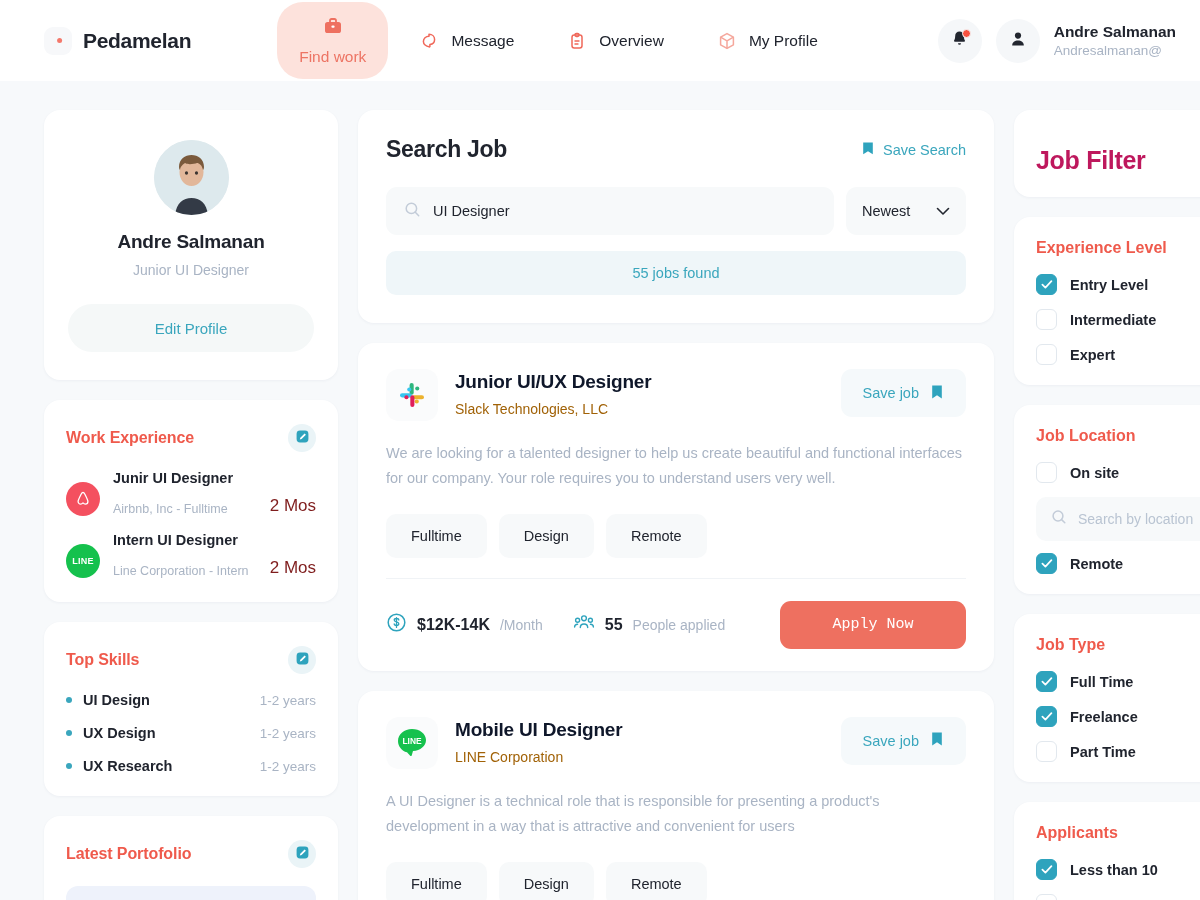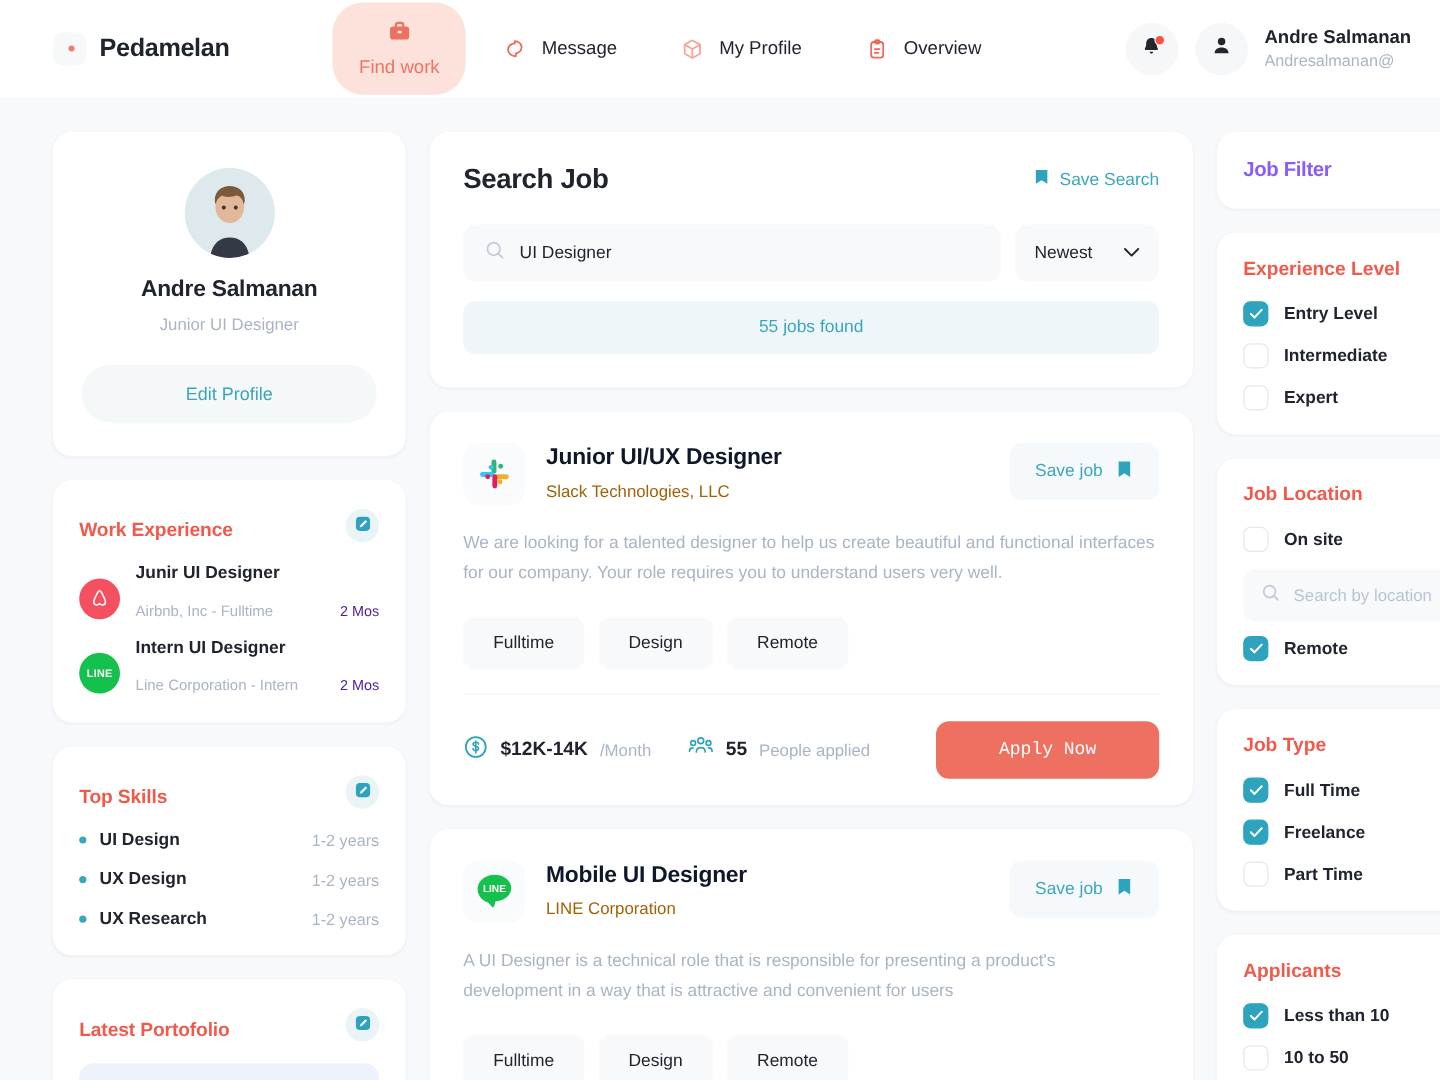--- a/index.html
+++ b/index.html
@@ -79,37 +79,37 @@
   .pf-name { font-size: 19px; font-weight: 700; color: #20242e; letter-spacing: -0.2px; }
   .pf-role { font-size: 14px; color: #a9b4c4; margin-top: 9px; }
   .edit-profile-btn {
     margin-top: 26px; width: 100%; height: 48px;
     border-radius: 26px; background: #f5f8f8; border: none;
     color: #3aa6bd; font-size: 15px; font-weight: 500;
     font-family: inherit; cursor: pointer;
   }
 
   .sec-card { padding: 24px 22px 22px; }
-  .sec-head { display: flex; align-items: flex-end; justify-content: space-between; margin-bottom: 18px; }
+  .sec-head { display: flex; align-items: center; justify-content: space-between; margin-bottom: 18px; }
   .sec-title { font-size: 16px; font-weight: 700; color: #ef5a4c; letter-spacing: -0.1px; }
   .edit-btn {
     width: 28px; height: 28px; border-radius: 50%;
     background: #eaf4f7; border: none; cursor: pointer;
     display: flex; align-items: center; justify-content: center;
   }
 
   .exp-row { display: flex; align-items: flex-end; gap: 13px; margin-bottom: 16px; }
   .exp-row:last-child { margin-bottom: 2px; }
   .exp-logo { width: 34px; height: 34px; border-radius: 50%; flex: 0 0 34px; display: flex; align-items: center; justify-content: center; }
   .exp-logo.airbnb { background: #f4505f; }
   .exp-logo.line { background: #15c14d; color: #fff; font-size: 9px; font-weight: 700; letter-spacing: 0.2px; }
   .exp-text { flex: 1; min-width: 0; }
   .exp-title { font-size: 14.5px; font-weight: 700; color: #20242e; }
   .exp-sub { font-size: 12.5px; color: #a9b4c4; margin-top: 16px; }
-  .exp-dur { font-size: 12px; color: #4c1d95; white-space: nowrap; }
+  .exp-dur { font-size: 17px; color: #7f1d1d; white-space: nowrap; }
 
   .skill-row { display: flex; align-items: center; margin-bottom: 17px; }
   .skill-row:last-child { margin-bottom: 0; }
   .skill-dot { width: 6px; height: 6px; border-radius: 50%; background: #3aa6bd; margin-right: 11px; flex: 0 0 6px; }
   .skill-name { font-size: 14.5px; font-weight: 700; color: #20242e; }
   .skill-years { margin-left: auto; font-size: 13.5px; color: #a9b4c4; }
 
   .porto-thumb { margin-top: 8px; height: 70px; border-radius: 12px; background: #eef2fb; }
 
   
@@ -174,21 +174,21 @@
     background: #ee7060; border: none; cursor: pointer;
     color: #ffffff; font-size: 15px; font-family: Liberation Mono, monospace;
   }
 
   
   .col-right { width: 226px; flex: 0 0 226px; display: flex; flex-direction: column; gap: 20px; }
   .filter-head-card {
     padding: 22px 22px; display: flex; align-items: center; justify-content: space-between;
     white-space: nowrap;
   }
-  .filter-title { font-size: 17px; font-weight: 700; color: #8b5cf6; letter-spacing: -0.3px; }
+  .filter-title { font-size: 25px; font-weight: 700; color: #be185d; letter-spacing: -0.3px; margin-top: 14px; }
   .filter-card { padding: 22px 22px 20px; }
   .filter-title-sm { font-size: 16px; font-weight: 700; color: #ef5a4c; margin-bottom: 17px; }
   .check-row { display: flex; align-items: center; margin-bottom: 14px; white-space: nowrap; }
   .check-row:last-child { margin-bottom: 0; }
   .checkbox {
     width: 21px; height: 21px; border-radius: 6px; flex: 0 0 21px;
     border: 1.5px solid #e2e8ee; background: #fff;
     display: flex; align-items: center; justify-content: center;
     margin-right: 13px; cursor: pointer;
   }
@@ -237,35 +237,35 @@
         <span class="nav-icon">
           <svg width="20" height="20" viewBox="0 0 20 20" fill="none">
             <path d="M10 3.2c3.2 0 5.6 2.3 5.6 5.2 0 2.6-2 4.7-4.7 5.1v2.1c0 .3-.4.5-.7.3l-.2-.2c-2.9-.2-5.6-2.4-5.6-5.3 0-2.9 2.4-5.2 5.6-5.2z" stroke="#f0685a" stroke-width="1.5" stroke-linejoin="round"></path>
           </svg>
         </span>
         <span>Message</span>
       </div>
       <div class="nav-item">
         <span class="nav-icon">
           <svg width="20" height="20" viewBox="0 0 20 20" fill="none">
-            <path d="M10 2.6l6.4 3.6v7.6L10 17.4 3.6 13.8V6.2L10 2.6z" stroke="#f5a79c" stroke-width="1.5" stroke-linejoin="round"></path>
-            <path d="M3.6 6.2L10 9.8l6.4-3.6M10 9.8v7.6" stroke="#f5a79c" stroke-width="1.5" stroke-linejoin="round"></path>
-          </svg>
-        </span>
-        <span>My Profile</span>
-      </div>
-      <div class="nav-item">
-        <span class="nav-icon">
-          <svg width="20" height="20" viewBox="0 0 20 20" fill="none">
             <rect x="5" y="4" width="10" height="13" rx="2.2" stroke="#f0685a" stroke-width="1.5"></rect>
             <rect x="8" y="2.4" width="4" height="3" rx="1.3" stroke="#f0685a" stroke-width="1.5"></rect>
             <path d="M8 10h4M8 13h3" stroke="#f0685a" stroke-width="1.4" stroke-linecap="round"></path>
           </svg>
         </span>
         <span>Overview</span>
+      </div>
+      <div class="nav-item">
+        <span class="nav-icon">
+          <svg width="20" height="20" viewBox="0 0 20 20" fill="none">
+            <path d="M10 2.6l6.4 3.6v7.6L10 17.4 3.6 13.8V6.2L10 2.6z" stroke="#f5a79c" stroke-width="1.5" stroke-linejoin="round"></path>
+            <path d="M3.6 6.2L10 9.8l6.4-3.6M10 9.8v7.6" stroke="#f5a79c" stroke-width="1.5" stroke-linejoin="round"></path>
+          </svg>
+        </span>
+        <span>My Profile</span>
       </div>
     </nav>
 
     <div class="header-right">
       <div class="icon-circle">
         <span>
           <svg width="19" height="19" viewBox="0 0 19 19" fill="none">
             <path d="M9.5 2.6c-2.5 0-4.3 1.9-4.3 4.3 0 3.3-1.2 4.2-1.2 5 0 .5.4.8 1 .8h9c.6 0 1-.3 1-.8 0-.8-1.2-1.7-1.2-5 0-2.4-1.8-4.3-4.3-4.3z" fill="#22262f"></path>
             <path d="M8 14.2h3a1.5 1.5 0 0 1-3 0z" fill="#22262f"></path>
           </svg>

